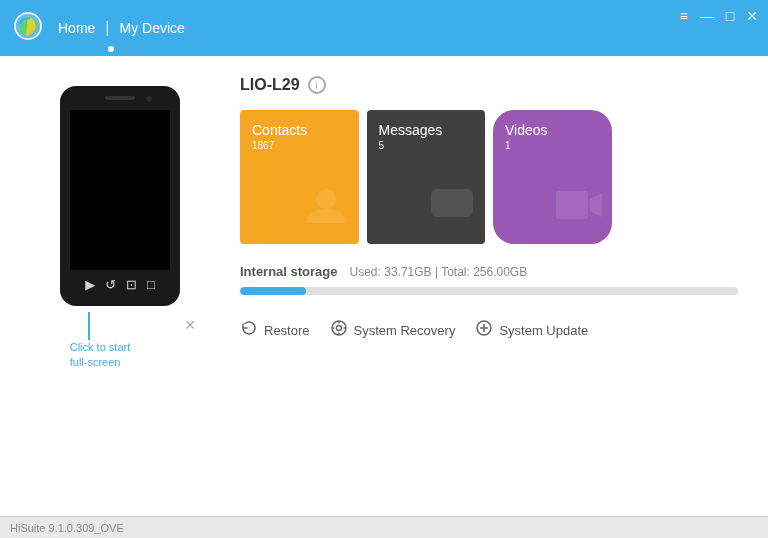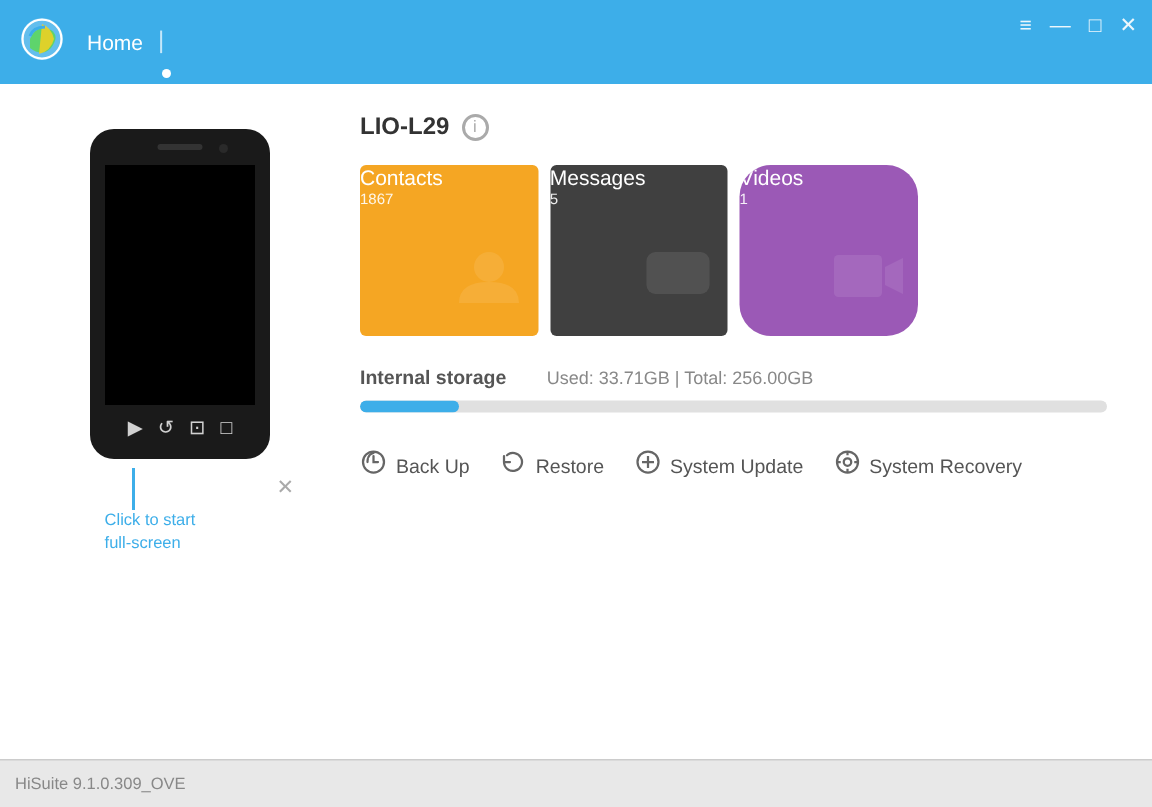--- a/index.html
+++ b/index.html
@@ -158,22 +158,23 @@
     }
 
     
     .data-cards {
       display: grid;
       grid-template-columns: repeat(4, 1fr);
       gap: 8px;
       margin-bottom: 20px;
     }
     .data-card {
-      height: 114px;
+      height: 134px;
       border-radius: 4px;
+      padding: 12px;
       position: relative;
       overflow: hidden;
       cursor: pointer;
     }
     .data-card-contacts { background: #f5a623; }
     .data-card-messages { background: #404040; }
     .data-card-pictures { background: #7dc52a; }
     .data-card-videos { background: #9b59b6; border-radius: 21px; }
 
     .data-card-label {
@@ -197,21 +198,21 @@
       color: white;
     }
 
     
     .storage-section {
       margin-bottom: 20px;
     }
     .storage-header {
       display: flex;
       align-items: center;
-      gap: 27px;
+      gap: 12px;
       margin-bottom: 8px;
     }
     .storage-label {
       font-size: 13px;
       font-weight: 600;
       color: #555;
     }
     .storage-info {
       font-size: 12px;
       color: #888;
@@ -249,21 +250,21 @@
       color: #666;
     }
     .action-btn-label {
       font-size: 13px;
       color: #555;
     }
 
     
     .bottom-bar {
       width: 100%;
-      height: 32px;
+      height: 22px;
       background: #e8e8e8;
       border-top: 1px solid #ccc;
       display: flex;
       align-items: center;
       padding: 0 10px;
       position: absolute;
       bottom: 0;
     }
     .bottom-bar-text {
       font-size: 11px;
@@ -281,20 +282,21 @@
       <ellipse cx="16" cy="16" rx="13" ry="13" fill="none" stroke="white" stroke-width="1.5"></ellipse>
       <path d="M8 16 Q12 6 22 10 Q28 14 22 22 Q16 28 8 22 Z" fill="#5dd65d" opacity="0.9"></path>
       <path d="M16 6 Q22 8 24 16 Q22 24 14 26" fill="#f5d020" opacity="0.85"></path>
       <path d="M8 14 Q10 8 18 8" fill="none" stroke="#3daee9" stroke-width="2"></path>
     </svg>
   </div>
 
   <nav class="title-bar-nav">
     <span class="nav-item">Home</span>
     <span class="nav-separator">|</span>
+    <span class="nav-item">My Device</span>
   </nav>
   <div class="nav-active-dot"></div>
 
   <div class="title-bar-controls">
     <span class="window-ctrl">≡</span>
     <span class="window-ctrl">—</span>
     <span class="window-ctrl">□</span>
     <span class="window-ctrl">✕</span>
   </div>
 </div>
@@ -380,66 +382,56 @@
         <span class="storage-label">Internal storage</span>
         <span class="storage-info">Used: 33.71GB | Total: 256.00GB</span>
       </div>
       <div class="storage-bar-container">
         <div class="storage-bar-fill" style="width: 13.2%;"></div>
       </div>
     </div>
 
     <div class="action-buttons">
 
-      <div class="action-btn">
-        <span class="action-btn-icon">
-          <svg width="18" height="18" viewBox="0 0 18 18" fill="none" stroke="#666" stroke-width="1.5">
-            <circle cx="9" cy="9" r="7"></circle>
-            <path d="M9 5 L9 9 L12 9" stroke-linecap="round"></path>
-            <path d="M5 9 Q5 4 9 3" stroke-linecap="round" stroke-dasharray="2,1"></path>
-          </svg>
-        </span>
-        <span class="action-btn-label">Back Up</span>
-      </div>
 
       <div class="action-btn">
         <span class="action-btn-icon">
           <svg width="18" height="18" viewBox="0 0 18 18" fill="none" stroke="#666" stroke-width="1.5">
             <path d="M3 9 A6 6 0 1 0 5 4.5" stroke-linecap="round"></path>
             <path d="M3 5 L3 9 L7 9" stroke-linecap="round" stroke-linejoin="round"></path>
           </svg>
         </span>
         <span class="action-btn-label">Restore</span>
-      </div>
-
-      <div class="action-btn">
-        <span class="action-btn-icon">
-          <svg width="18" height="18" viewBox="0 0 18 18" fill="none" stroke="#666" stroke-width="1.5">
-            <circle cx="9" cy="9" r="7"></circle>
-            <line x1="9" y1="5" x2="9" y2="13"></line>
-            <line x1="5" y1="9" x2="13" y2="9"></line>
-          </svg>
-        </span>
-        <span class="action-btn-label">System Update</span>
       </div>
 
       <div class="action-btn">
         <span class="action-btn-icon">
           <svg width="18" height="18" viewBox="0 0 18 18" fill="none" stroke="#666" stroke-width="1.5">
             <circle cx="9" cy="9" r="7"></circle>
             <circle cx="9" cy="9" r="2.5"></circle>
             <line x1="9" y1="2" x2="9" y2="4.5"></line>
             <line x1="9" y1="13.5" x2="9" y2="16"></line>
             <line x1="2" y1="9" x2="4.5" y2="9"></line>
             <line x1="13.5" y1="9" x2="16" y2="9"></line>
           </svg>
         </span>
         <span class="action-btn-label">System Recovery</span>
       </div>
 
+      <div class="action-btn">
+        <span class="action-btn-icon">
+          <svg width="18" height="18" viewBox="0 0 18 18" fill="none" stroke="#666" stroke-width="1.5">
+            <circle cx="9" cy="9" r="7"></circle>
+            <line x1="9" y1="5" x2="9" y2="13"></line>
+            <line x1="5" y1="9" x2="13" y2="9"></line>
+          </svg>
+        </span>
+        <span class="action-btn-label">System Update</span>
+      </div>
+
     </div>
 
   </div>
 
 </div>
 
 <div class="bottom-bar">
   <span class="bottom-bar-text">HiSuite 9.1.0.309_OVE</span>
 </div>
 

